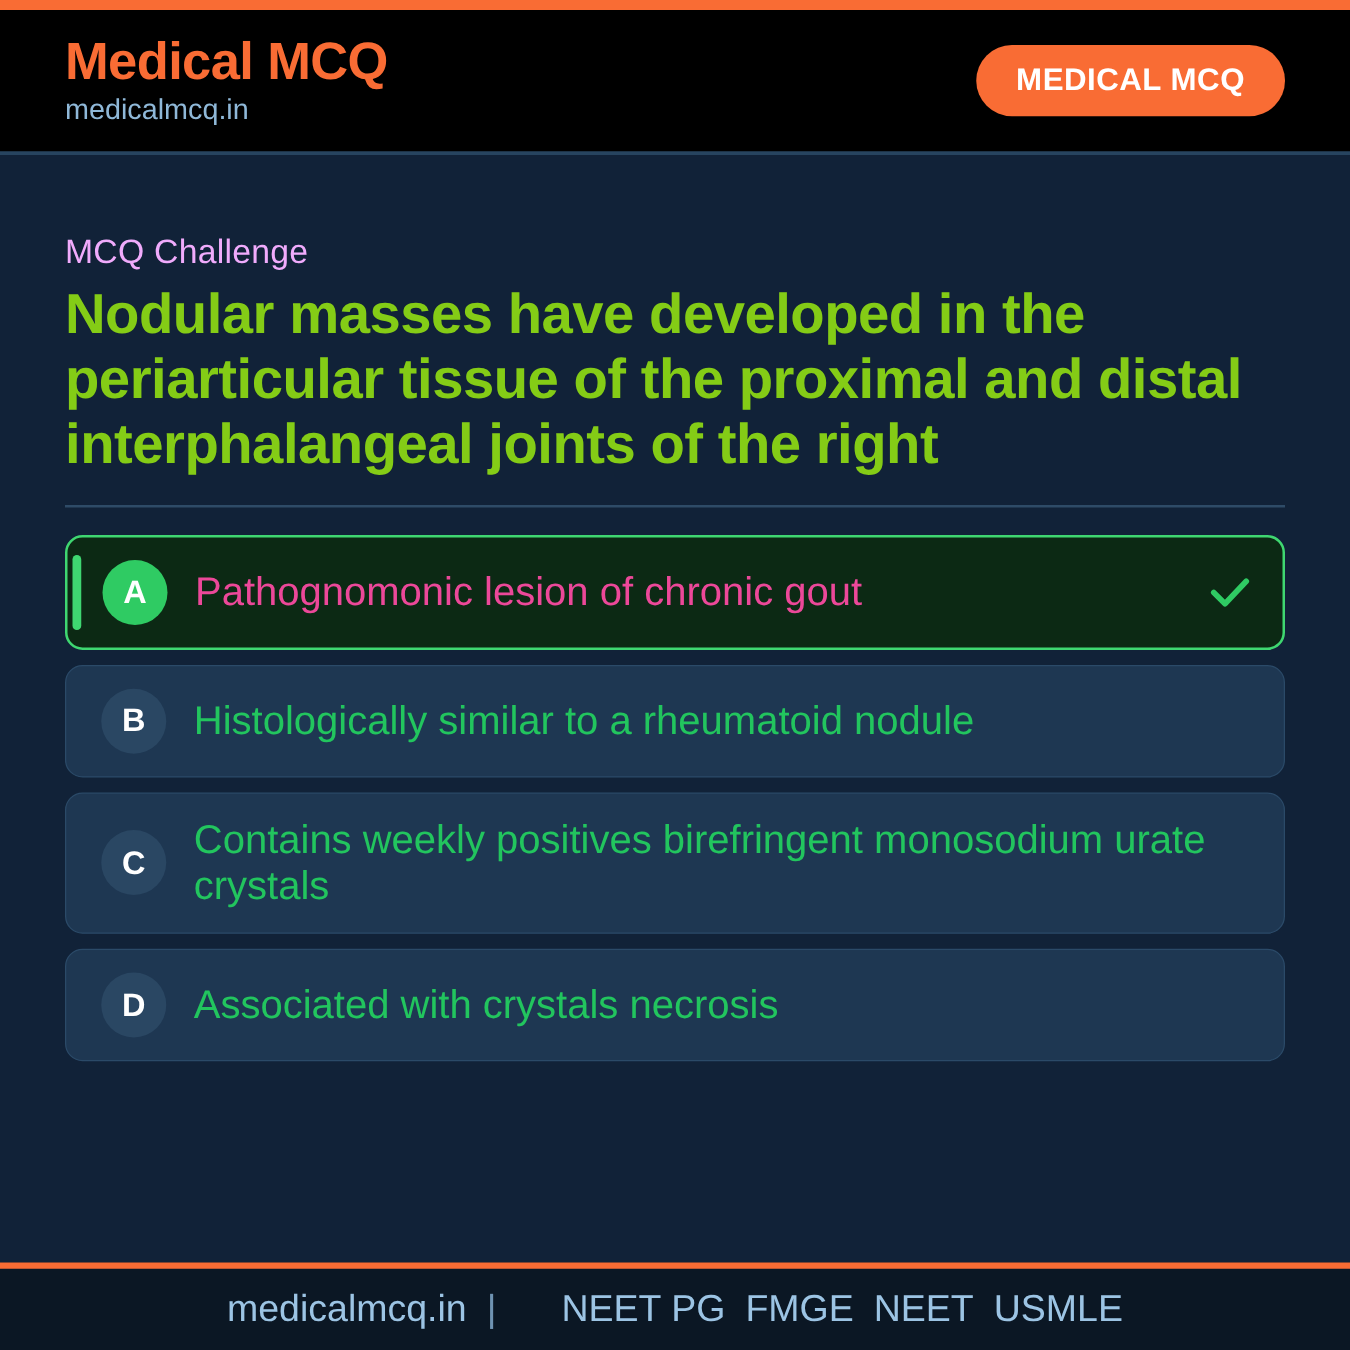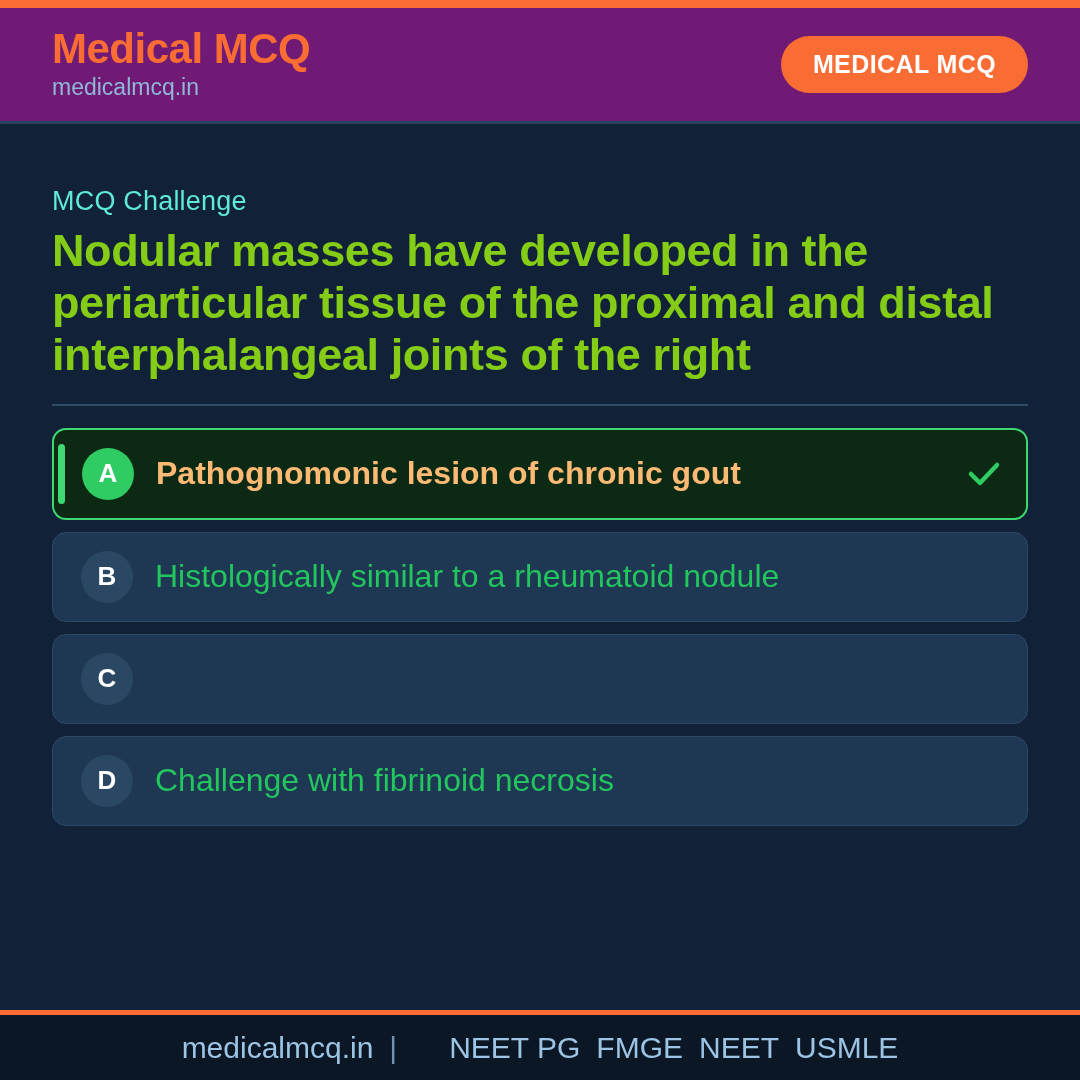--- a/index.html
+++ b/index.html
@@ -16,21 +16,21 @@
     display:flex; flex-direction:column;
   }
 
   
   .top-strip { height:8px; width:100%; background:#F96C34; flex:0 0 auto; }
 
   
   .header {
     flex:0 0 auto;
     height:116px;
-    background:#701a75;
+    background:#000000;
     border-bottom:3px solid #27445F;
     display:flex; align-items:center; justify-content:space-between;
     padding:0 52px 0 52px;
   }
   .brand { display:flex; flex-direction:column; justify-content:center; gap:0px; }
   .brand-title {
     font-size:42px; font-weight:bold; color:#F96C34;
     letter-spacing:-0.5px; line-height:1.05;
   }
   .brand-sub {
@@ -44,21 +44,21 @@
   }
 
   
   .main {
     flex:1 1 auto;
     padding:62px 52px 0 52px;
     display:flex; flex-direction:column;
     min-height:0;
   }
   .kicker {
-    font-size:27px; color:#5eead4; letter-spacing:0.2px;
+    font-size:27px; color:#f0abfc; letter-spacing:0.2px;
     margin-bottom:8px;
   }
   .question {
     font-size:45px; font-weight:bold; color:#84cc16;
     line-height:1.16; letter-spacing:-0.4px;
     margin-bottom:22px;
   }
   .divider { height:2px; background:#2E4B67; width:100%; margin-bottom:22px; }
 
   
@@ -86,21 +86,21 @@
     background:#2A4763; color:#FFFFFF;
     display:flex; align-items:center; justify-content:center;
     font-size:26px; font-weight:bold;
     margin-right:22px; margin-left:6px;
   }
   .option.correct .badge { background:#2FCB63; color:#FFFFFF; }
   .opt-text {
     flex:1 1 auto;
     font-size:32px; color:#22c55e; line-height:1.18;
   }
-  .option.correct .opt-text { color:#fdba74;font-weight:bold; }
+  .option.correct .opt-text { color:#ec4899; }
   .check {
     flex:0 0 auto; margin-left:18px;
     width:40px; height:40px;
     display:flex; align-items:center; justify-content:center;
   }
   .check svg { display:block; }
 
   
   .footer {
     flex:0 0 auto;
@@ -150,25 +150,26 @@
         </div>
       </div>
 
       <div class="option">
         <div class="badge">B</div>
         <div class="opt-text">Histologically similar to a rheumatoid nodule</div>
       </div>
 
       <div class="option">
         <div class="badge">C</div>
+        <div class="opt-text">Contains weekly positives birefringent monosodium urate crystals</div>
       </div>
 
       <div class="option">
         <div class="badge">D</div>
-        <div class="opt-text">Challenge with fibrinoid necrosis</div>
+        <div class="opt-text">Associated with crystals necrosis</div>
       </div>
 
     </div>
   </div>
 
   <div class="footer">
     <div class="footer-inner">
       <span>medicalmcq.in</span>
       <span class="footer-sep">|</span>
       <span class="footer-tags">

